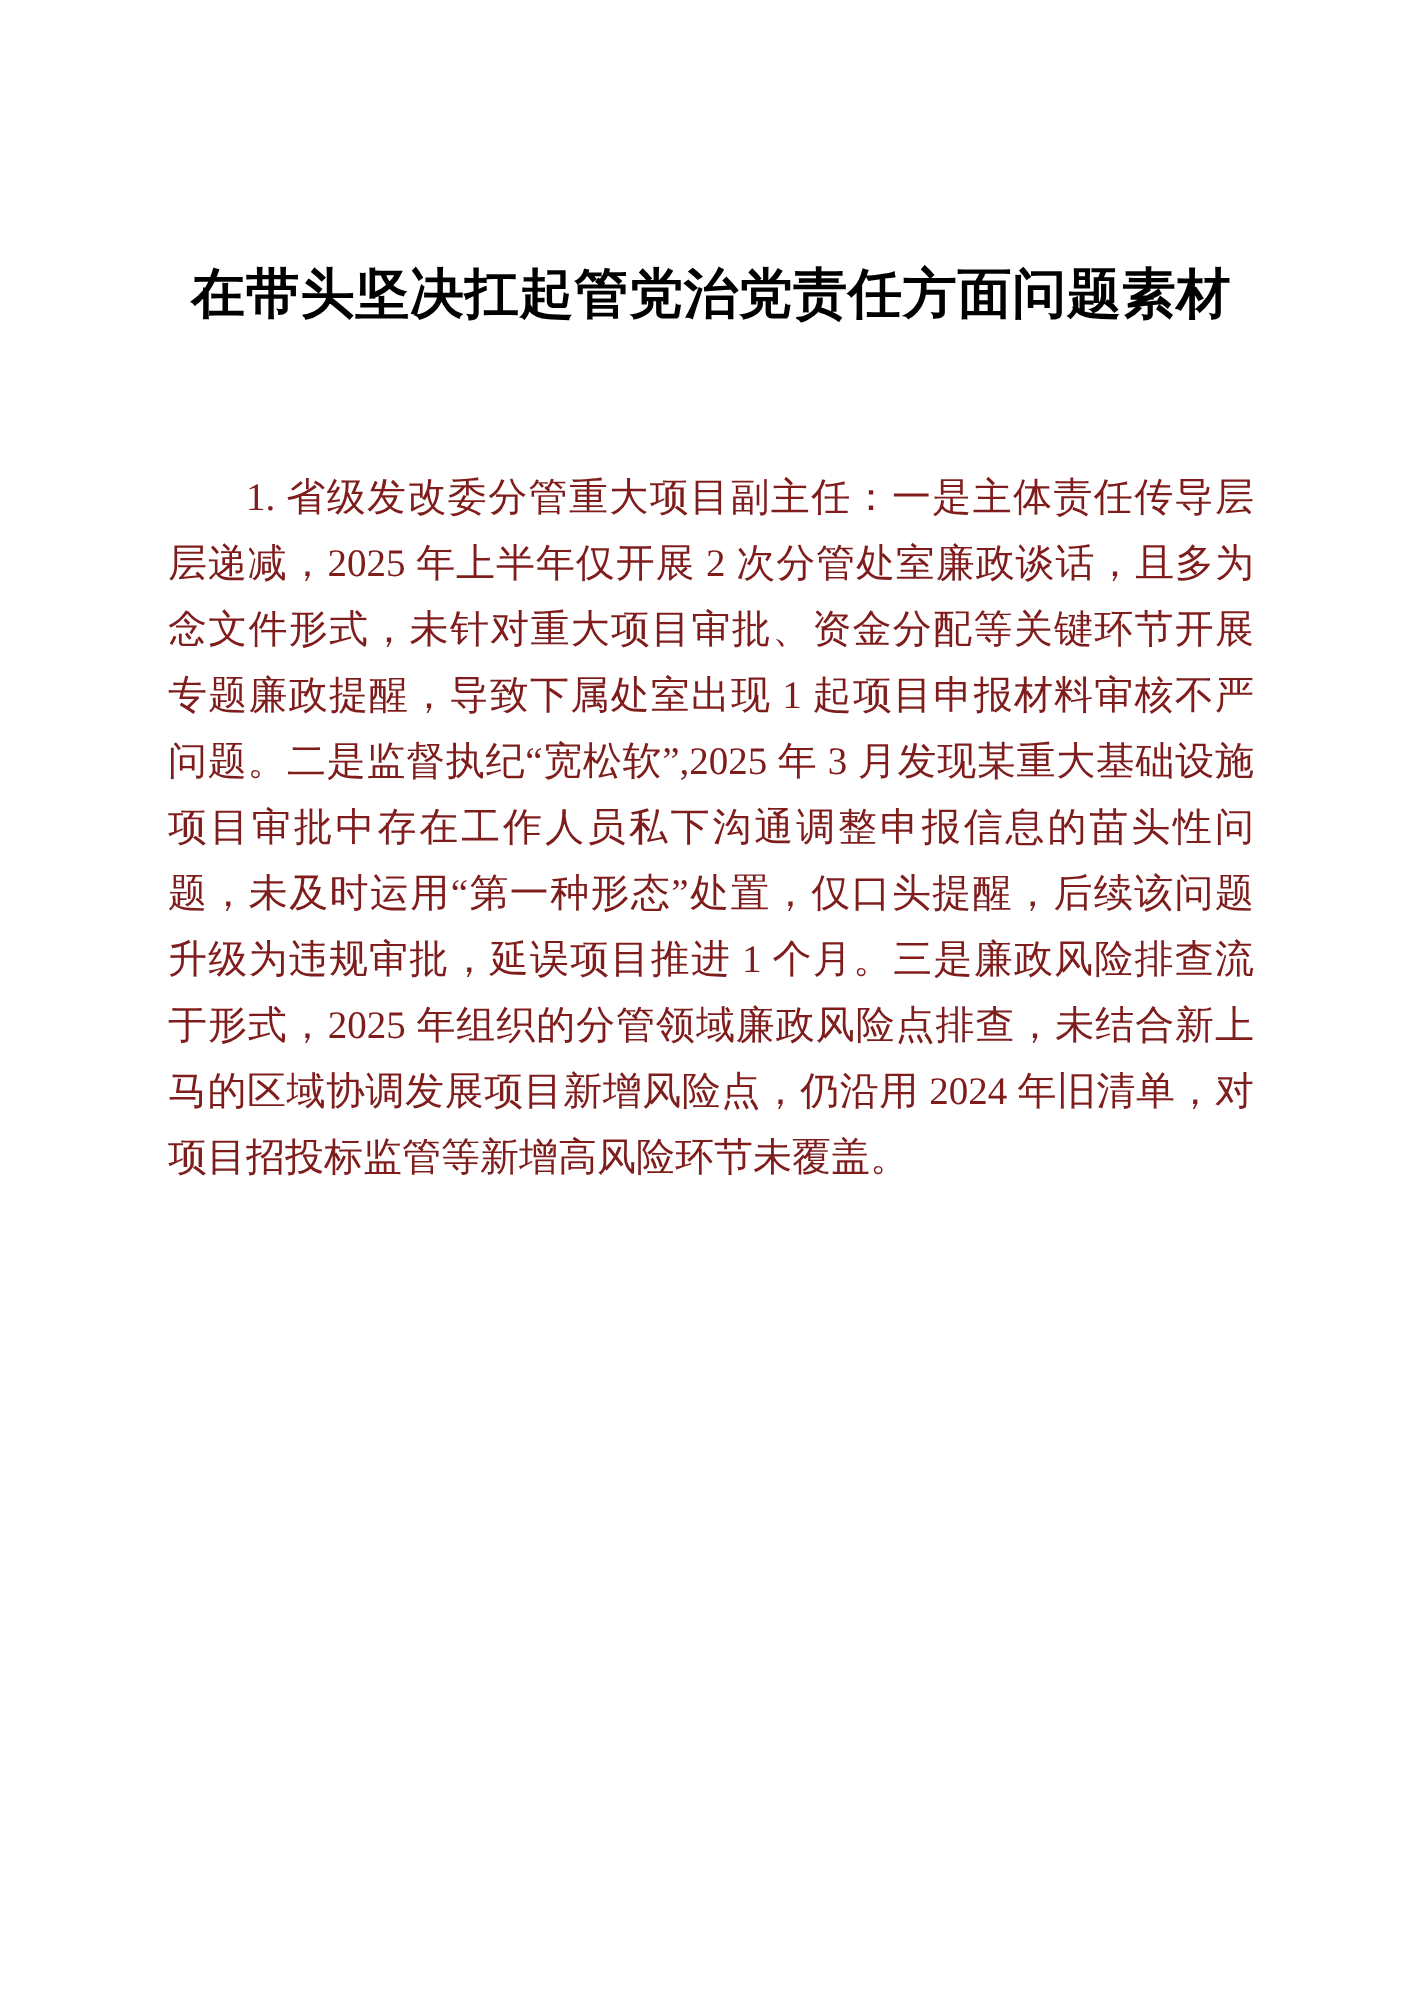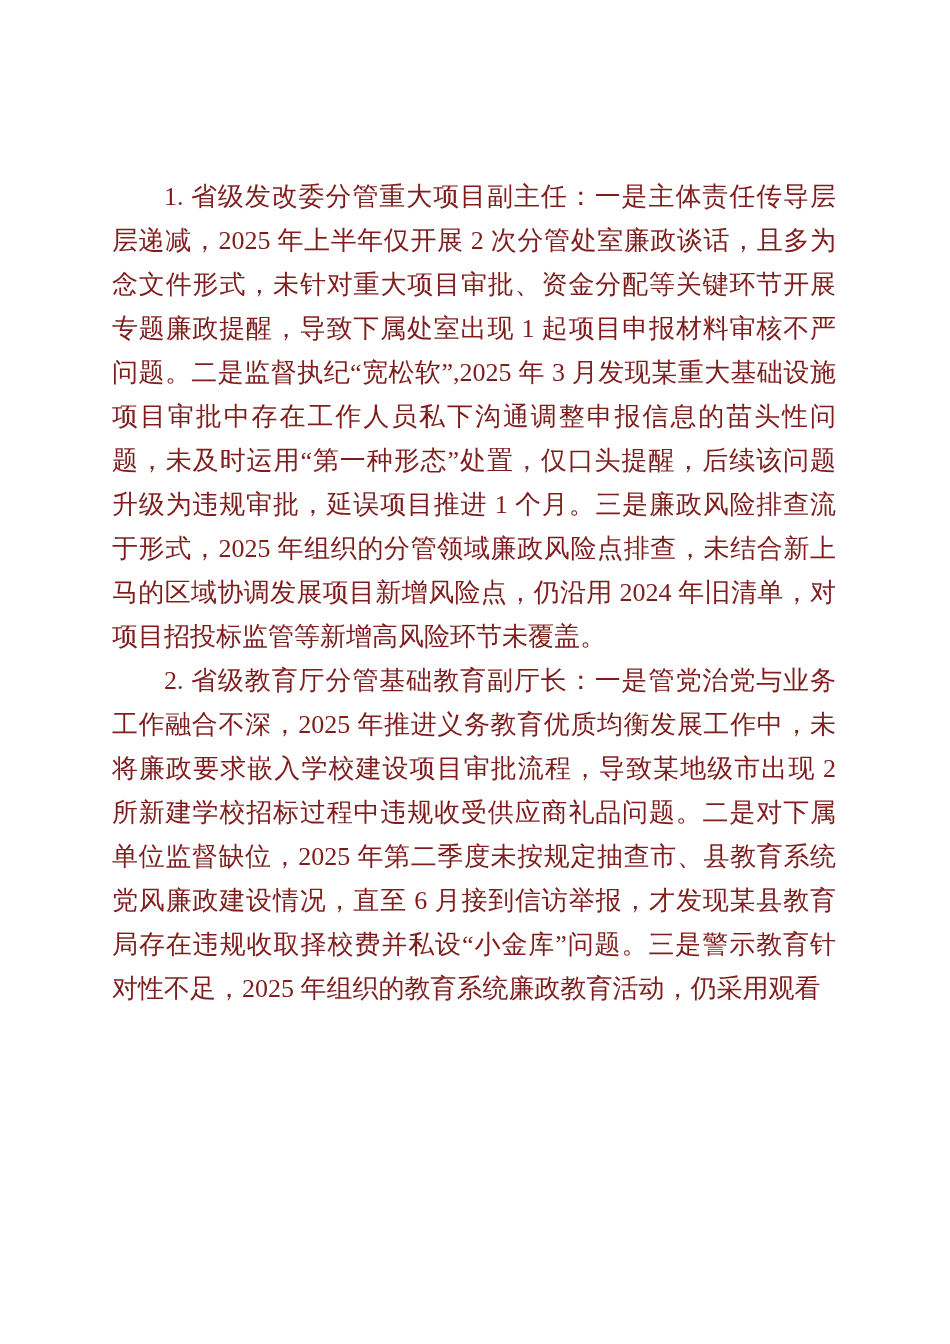--- a/index.html
+++ b/index.html
@@ -36,17 +36,17 @@
     text-indent: 2em;
     margin: 0;
     color: #7f1d1d;
     word-break: break-all;
   }
 </style>
 </head>
 <body>
 
 <div class="page">
+  <h1 class="doc-title">在带头坚决扛起管党治党责任方面问题素材</h1>
   <div class="doc-body">
     <p>1. 省级发改委分管重大项目副主任：一是主体责任传导层层递减，2025 年上半年仅开展 2 次分管处室廉政谈话，且多为念文件形式，未针对重大项目审批、资金分配等关键环节开展专题廉政提醒，导致下属处室出现 1 起项目申报材料审核不严问题。二是监督执纪“宽松软”,2025 年 3 月发现某重大基础设施项目审批中存在工作人员私下沟通调整申报信息的苗头性问题，未及时运用“第一种形态”处置，仅口头提醒，后续该问题升级为违规审批，延误项目推进 1 个月。三是廉政风险排查流于形式，2025 年组织的分管领域廉政风险点排查，未结合新上马的区域协调发展项目新增风险点，仍沿用 2024 年旧清单，对项目招投标监管等新增高风险环节未覆盖。</p>
-    <p>2. 省级教育厅分管基础教育副厅长：一是管党治党与业务工作融合不深，2025 年推进义务教育优质均衡发展工作中，未将廉政要求嵌入学校建设项目审批流程，导致某地级市出现 2 所新建学校招标过程中违规收受供应商礼品问题。二是对下属单位监督缺位，2025 年第二季度未按规定抽查市、县教育系统党风廉政建设情况，直至 6 月接到信访举报，才发现某县教育局存在违规收取择校费并私设“小金库”问题。三是警示教育针对性不足，2025 年组织的教育系统廉政教育活动，仍采用观看</p>
   </div>
 </div>
 
 </body></html>

